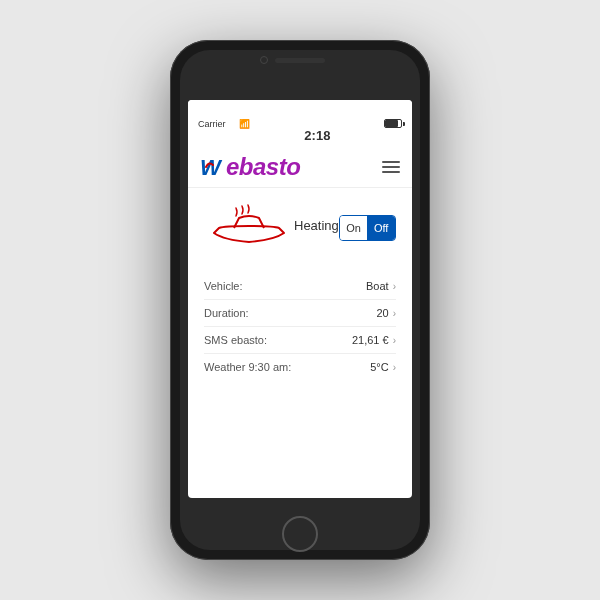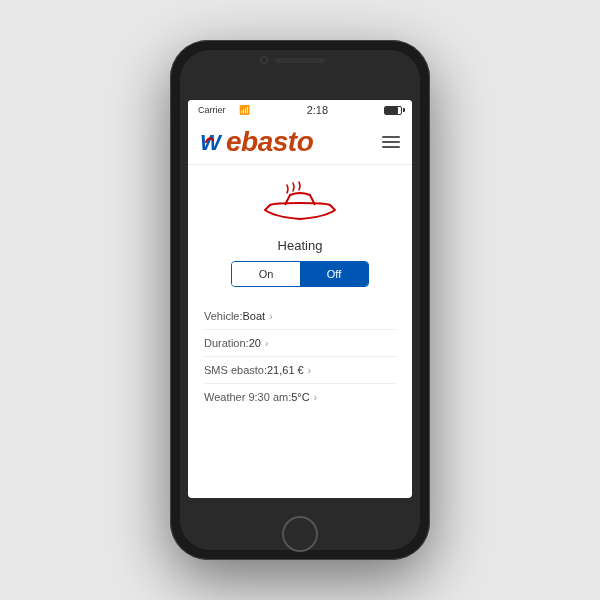--- a/index.html
+++ b/index.html
@@ -154,21 +154,21 @@
     
     .main-content {
       flex: 1;
       padding: 10px 16px;
       overflow-y: auto;
     }
 
     
     .heating-section {
       display: flex;
-      flex-direction: column;
+      flex-direction: row;
       align-items: center;
       margin-bottom: 12px;
       justify-content: flex-end;
     }
 
     .boat-icon {
       margin-bottom: 4px;
     }
 
     .heating-label {
@@ -213,21 +213,21 @@
     }
 
     
     .info-list {
       margin-top: 8px;
       width: 100%;
     }
 
     .info-row {
       display: flex;
-      justify-content: flex-start;
+      justify-content: space-between;
       align-items: center;
       padding: 7px 0;
       border-bottom: 1px solid #eee;
     }
 
     .info-row:last-child {
       border-bottom: none;
     }
 
     .info-label {
@@ -256,44 +256,44 @@
       font-size: 10px;
       color: #999;
     }
 
     
     .webasto-logo {
       display: flex;
       align-items: center;
     }
     .logo-rest {
-      font-size: 28px;
+      font-size: 24px;
       font-weight: 900;
-      color: #c2410c;
+      color: #a21caf;
       font-style: italic;
       letter-spacing: -0.5px;
       text-align: right;
     }
   </style>
 </head>
 <body>
 
 <div class="phone-outer">
   <div class="camera"></div>
   <div class="speaker"></div>
 
   <div class="phone-inner">
     <div class="screen">
 
       <div class="status-bar">
         <div class="status-left">
           <span>Carrier</span>
           <span style="font-size:9px;">📶</span>
         </div>
-        <div style="font-size:11px; font-weight:400;">2:18</div>
+        <div style="font-size:13px; font-weight:700;margin-top:24px;">2:18</div>
         <div class="status-right">
           <div class="battery-icon">
             <div class="battery-fill"></div>
           </div>
         </div>
       </div>
 
       <div class="app-header">
         <div class="webasto-logo">
 

